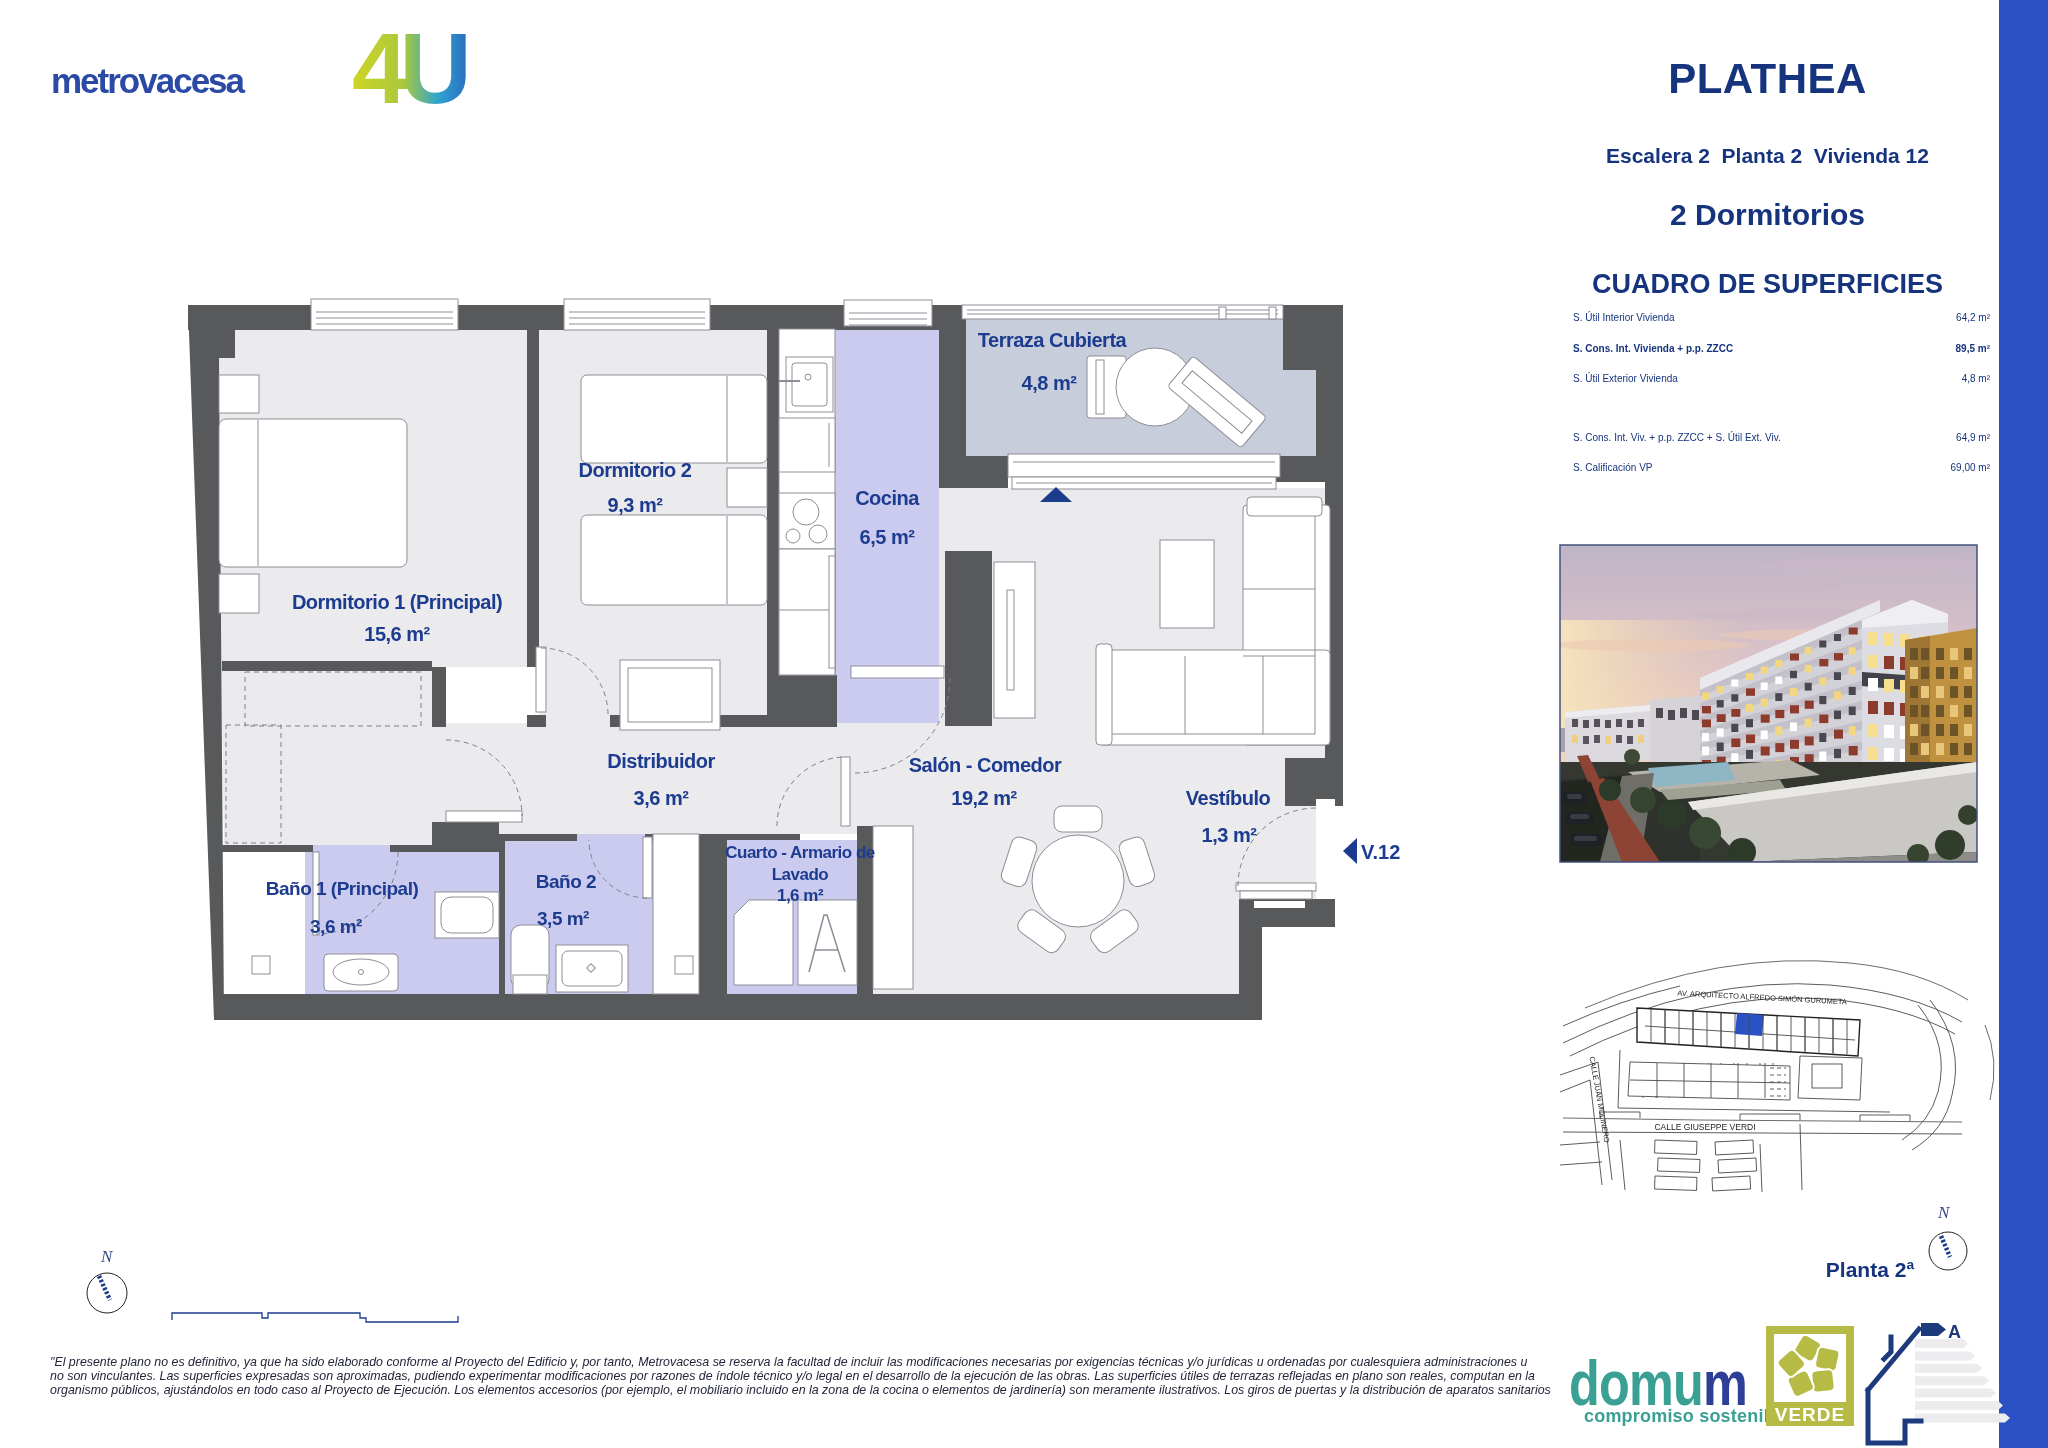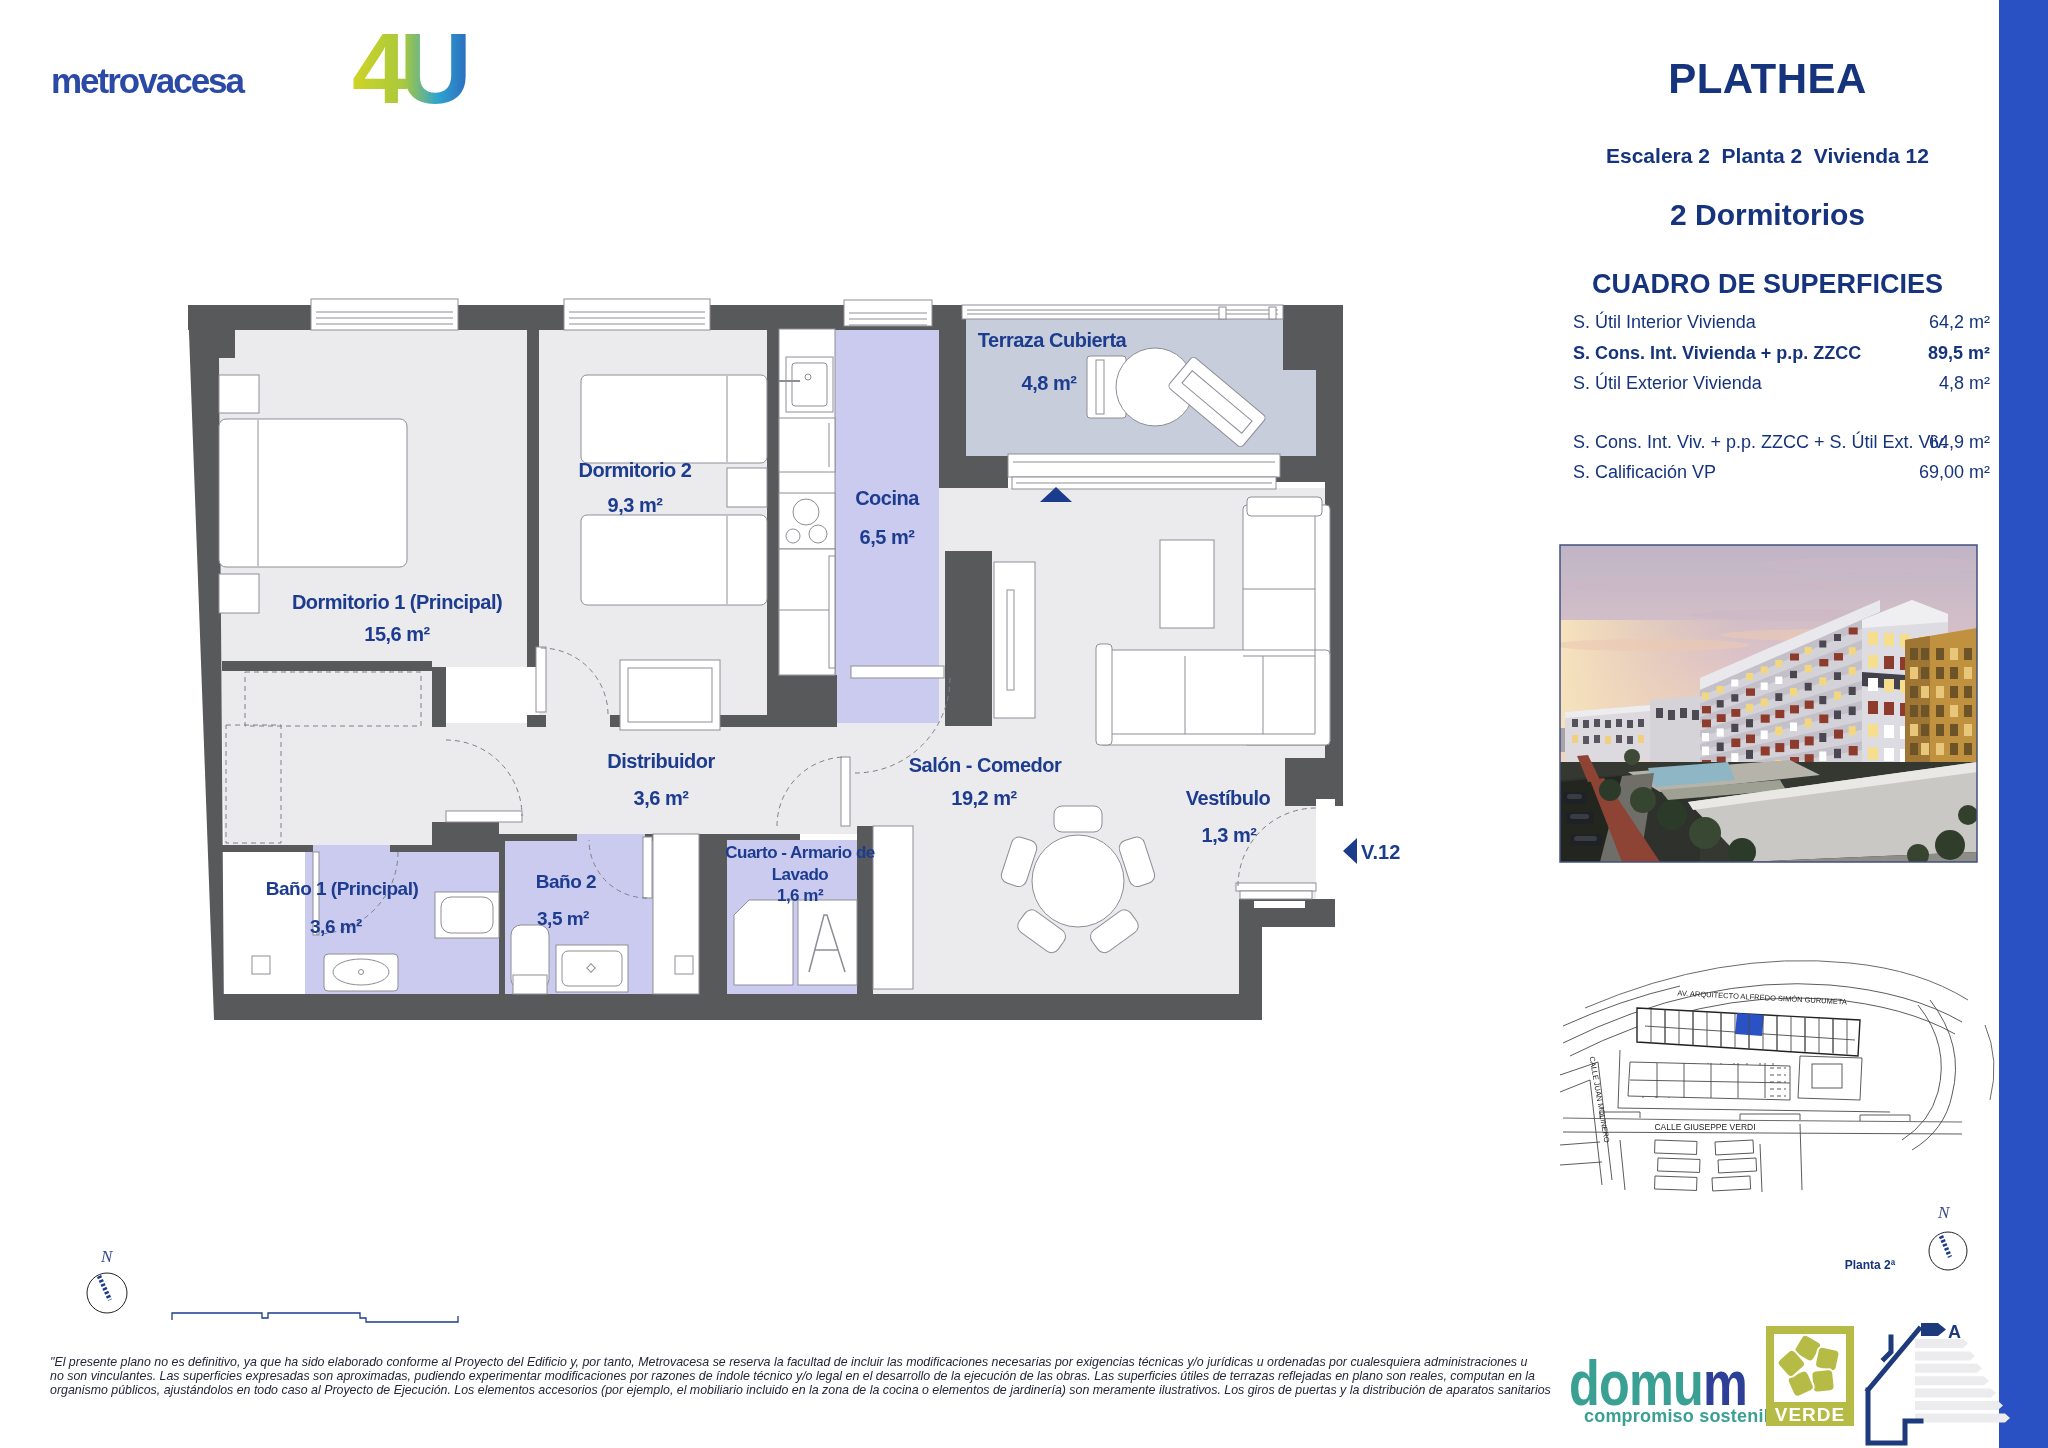--- a/index.html
+++ b/index.html
@@ -29,29 +29,29 @@
 </svg>
 
 <div class="abs" style="left:1480px;top:55px;width:575px;text-align:center;font-size:42px;font-weight:bold;color:#16347e;letter-spacing:0.5px;">PLATHEA</div>
 
 <div class="abs" style="left:1480px;top:144px;width:575px;text-align:center;font-size:21px;font-weight:bold;color:#16347e;">Escalera 2&nbsp;&nbsp;Planta 2&nbsp;&nbsp;Vivienda 12</div>
 
 <div class="abs" style="left:1480px;top:198px;width:575px;text-align:center;font-size:30px;font-weight:bold;color:#16347e;">2 Dormitorios</div>
 
 <div class="abs" style="left:1480px;top:269px;width:575px;text-align:center;font-size:27px;font-weight:bold;color:#16347e;">CUADRO DE SUPERFICIES</div>
 
-<div class="abs" style="left:1573px;top:312px;width:417px;font-size:18px;color:#16347e;">
+<div class="abs" style="left:1573px;top:312px;width:417px;font-size:10px;color:#16347e;">
   <div style="position:relative;height:30.5px;"><span>S. Útil Interior Vivienda</span><span style="position:absolute;right:0;">64,2 m²</span></div>
   <div style="position:relative;height:30.5px;font-weight:bold;"><span>S. Cons. Int. Vivienda + p.p. ZZCC</span><span style="position:absolute;right:0;">89,5 m²</span></div>
   <div style="position:relative;height:30.5px;"><span>S. Útil Exterior Vivienda</span><span style="position:absolute;right:0;">4,8 m²</span></div>
   <div style="position:relative;height:30.5px;font-weight:normal;margin-top:28px;"><span>S. Cons. Int. Viv. + p.p. ZZCC + S. Útil Ext. Viv.</span><span style="position:absolute;right:0;">64,9 m²</span></div>
   <div style="position:relative;height:30.5px;"><span>S. Calificación VP</span><span style="position:absolute;right:0;margin-left:24px;">69,00 m²</span></div>
 </div>
 
-<div class="abs" style="left:1760px;top:1258px;width:220px;text-align:center;font-size:12px;font-weight:bold;color:#16347e;">Planta 2ª</div>
+<div class="abs" style="left:1760px;top:1258px;width:220px;text-align:center;font-size:21px;font-weight:bold;color:#16347e;">Planta 2ª</div>
 
 <div class="abs" style="left:1569px;top:1347px;font-size:63px;font-weight:bold;letter-spacing:-1px;color:#3aa093;transform:scaleX(0.8);transform-origin:0 0;">domu<span style="color:#2d3f97;">m</span></div>
 <div class="abs" style="left:1584px;top:1406px;font-size:18px;font-weight:bold;letter-spacing:0.2px;color:#3aa093;text-align:right;">compromiso sostenible</div>
 
 <div class="abs" style="left:50px;top:1356px;width:1520px;font-size:12.4px;line-height:13.9px;font-style:italic;color:#23263a;white-space:nowrap;">
 <div>"El presente plano no es definitivo, ya que ha sido elaborado conforme al Proyecto del Edificio y, por tanto, Metrovacesa se reserva la facultad de incluir las modificaciones necesarias por exigencias técnicas y/o jurídicas u ordenadas por cualesquiera administraciones u</div>
 <div>no son vinculantes. Las superficies expresadas son aproximadas, pudiendo experimentar modificaciones por razones de índole técnico y/o legal en el desarrollo de la ejecución de las obras. Las superficies útiles de terrazas reflejadas en plano son reales, computan en la</div>
 <div>organismo públicos, ajustándolos en todo caso al Proyecto de Ejecución. Los elementos accesorios (por ejemplo, el mobiliario incluido en la zona de la cocina o elementos de jardinería) son meramente ilustrativos. Los giros de puertas y la distribución de aparatos sanitarios</div>
 </div>
 

